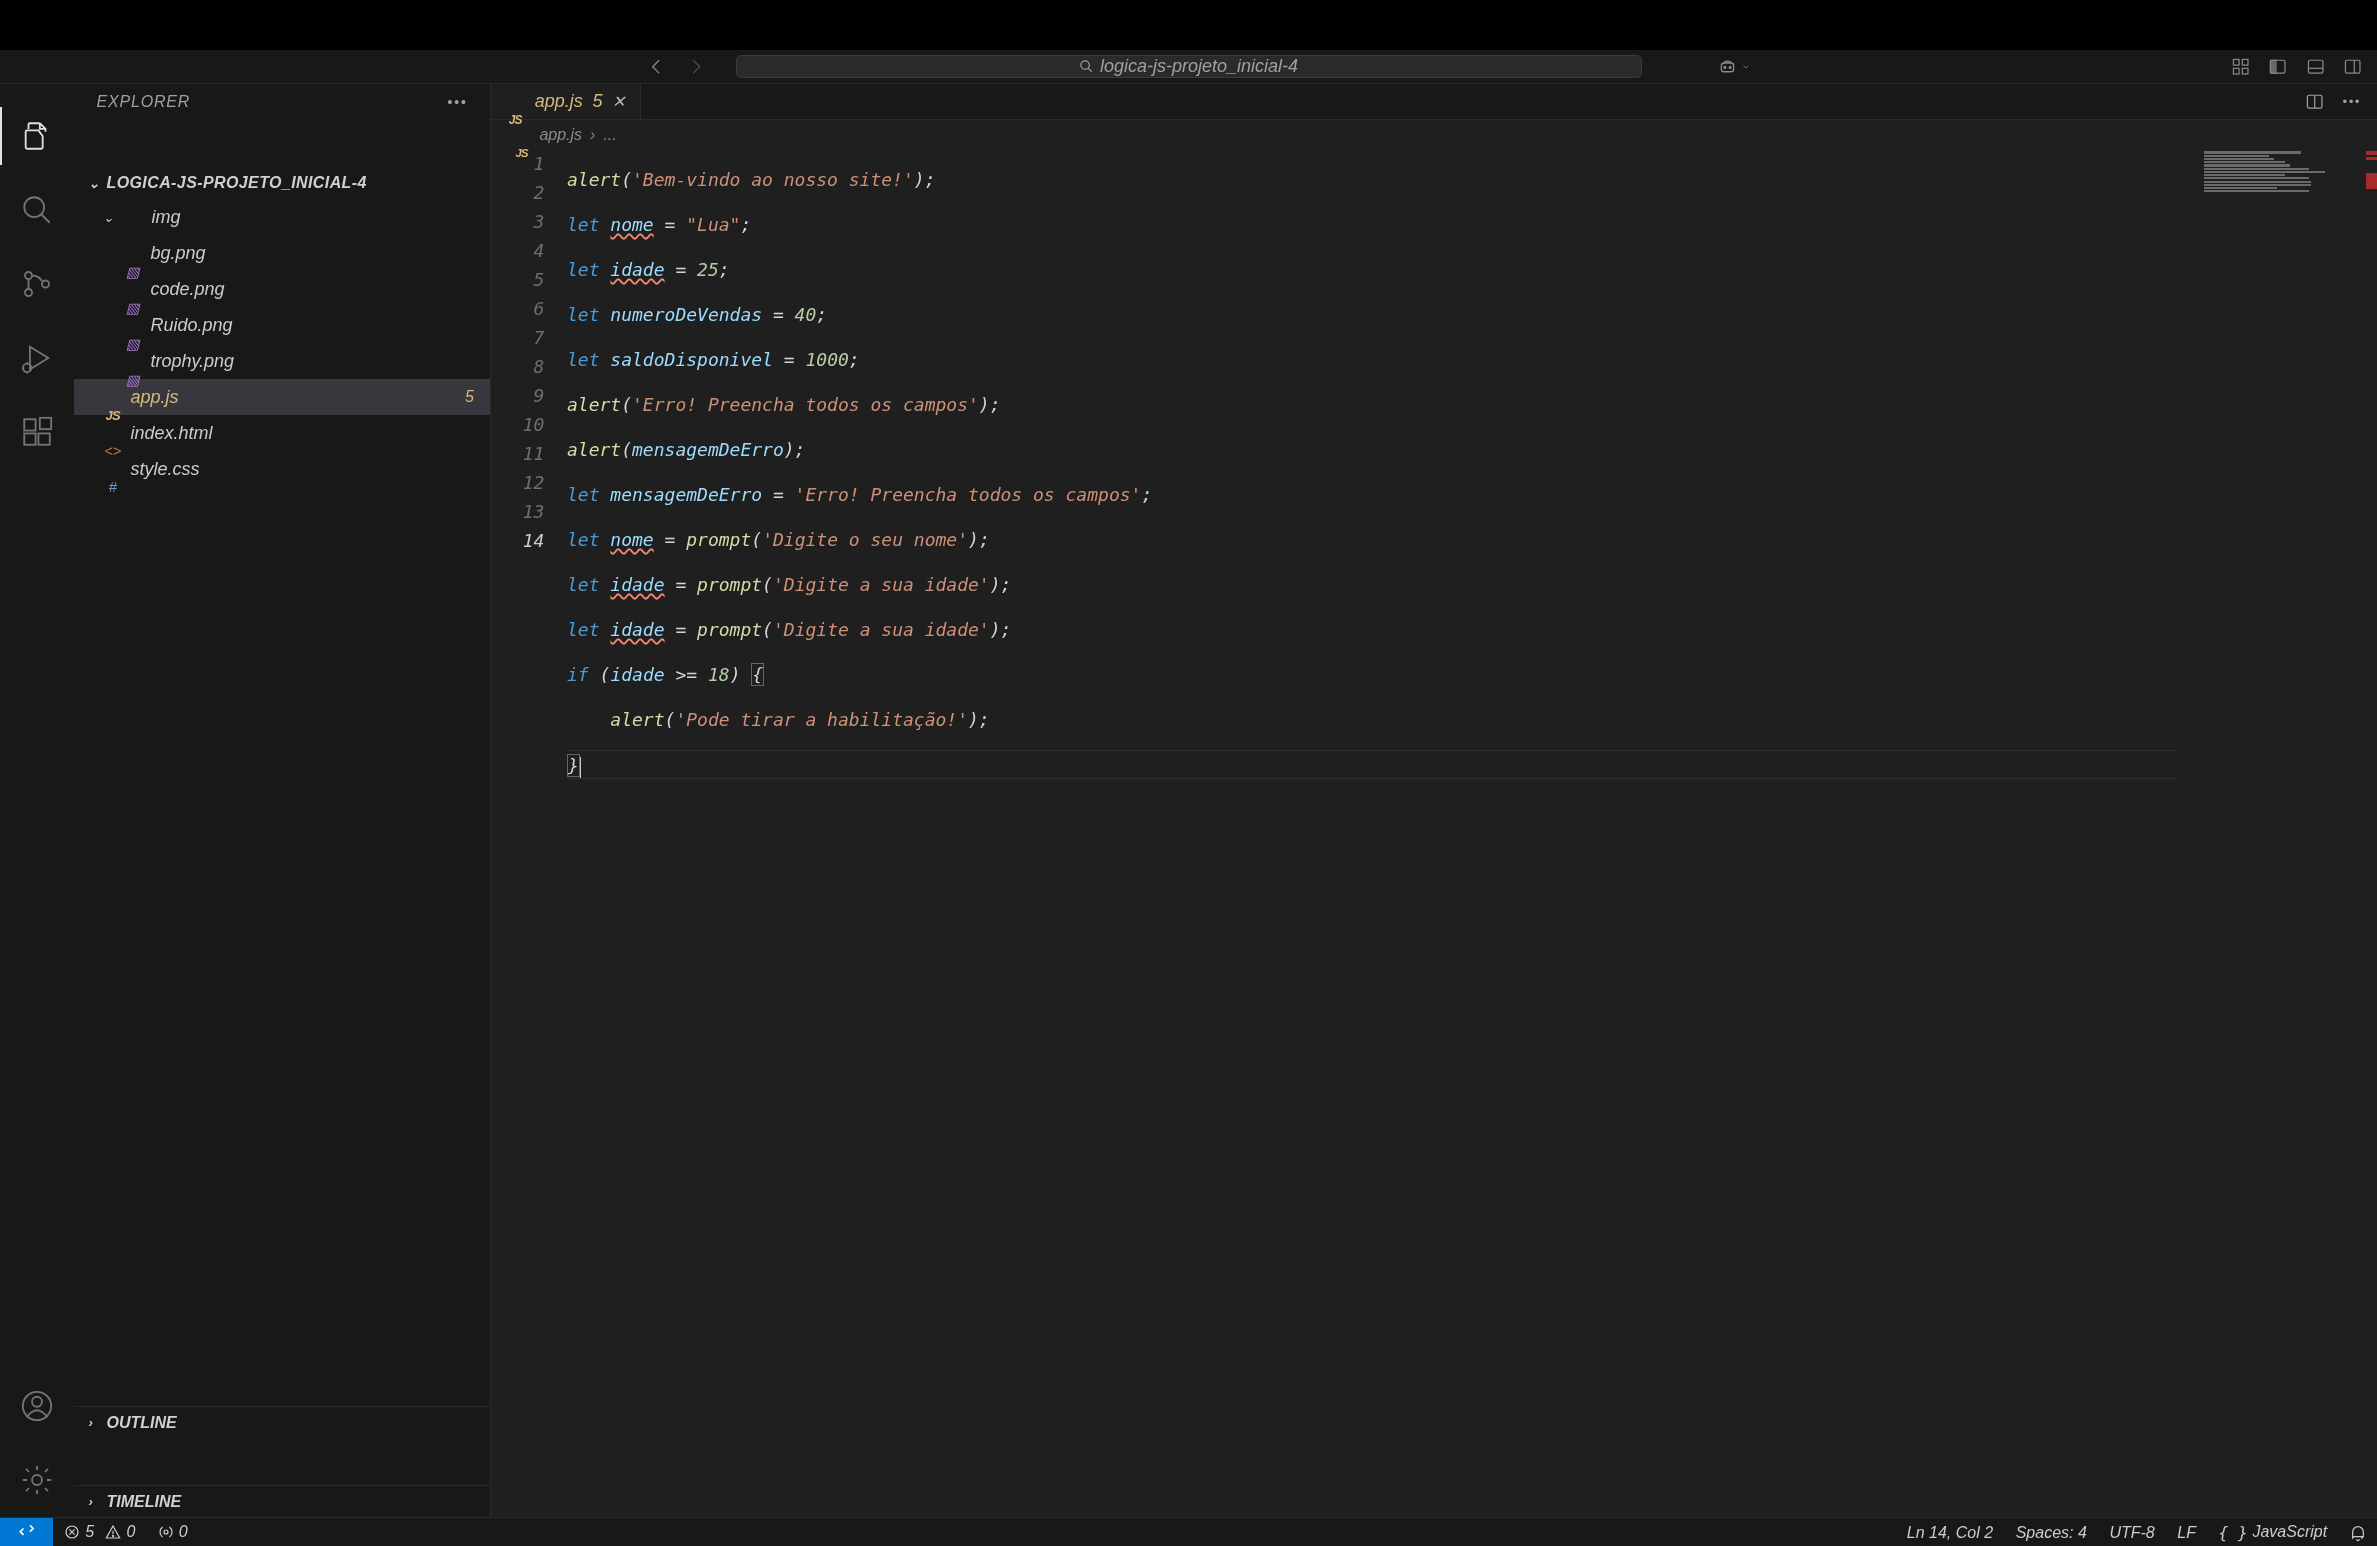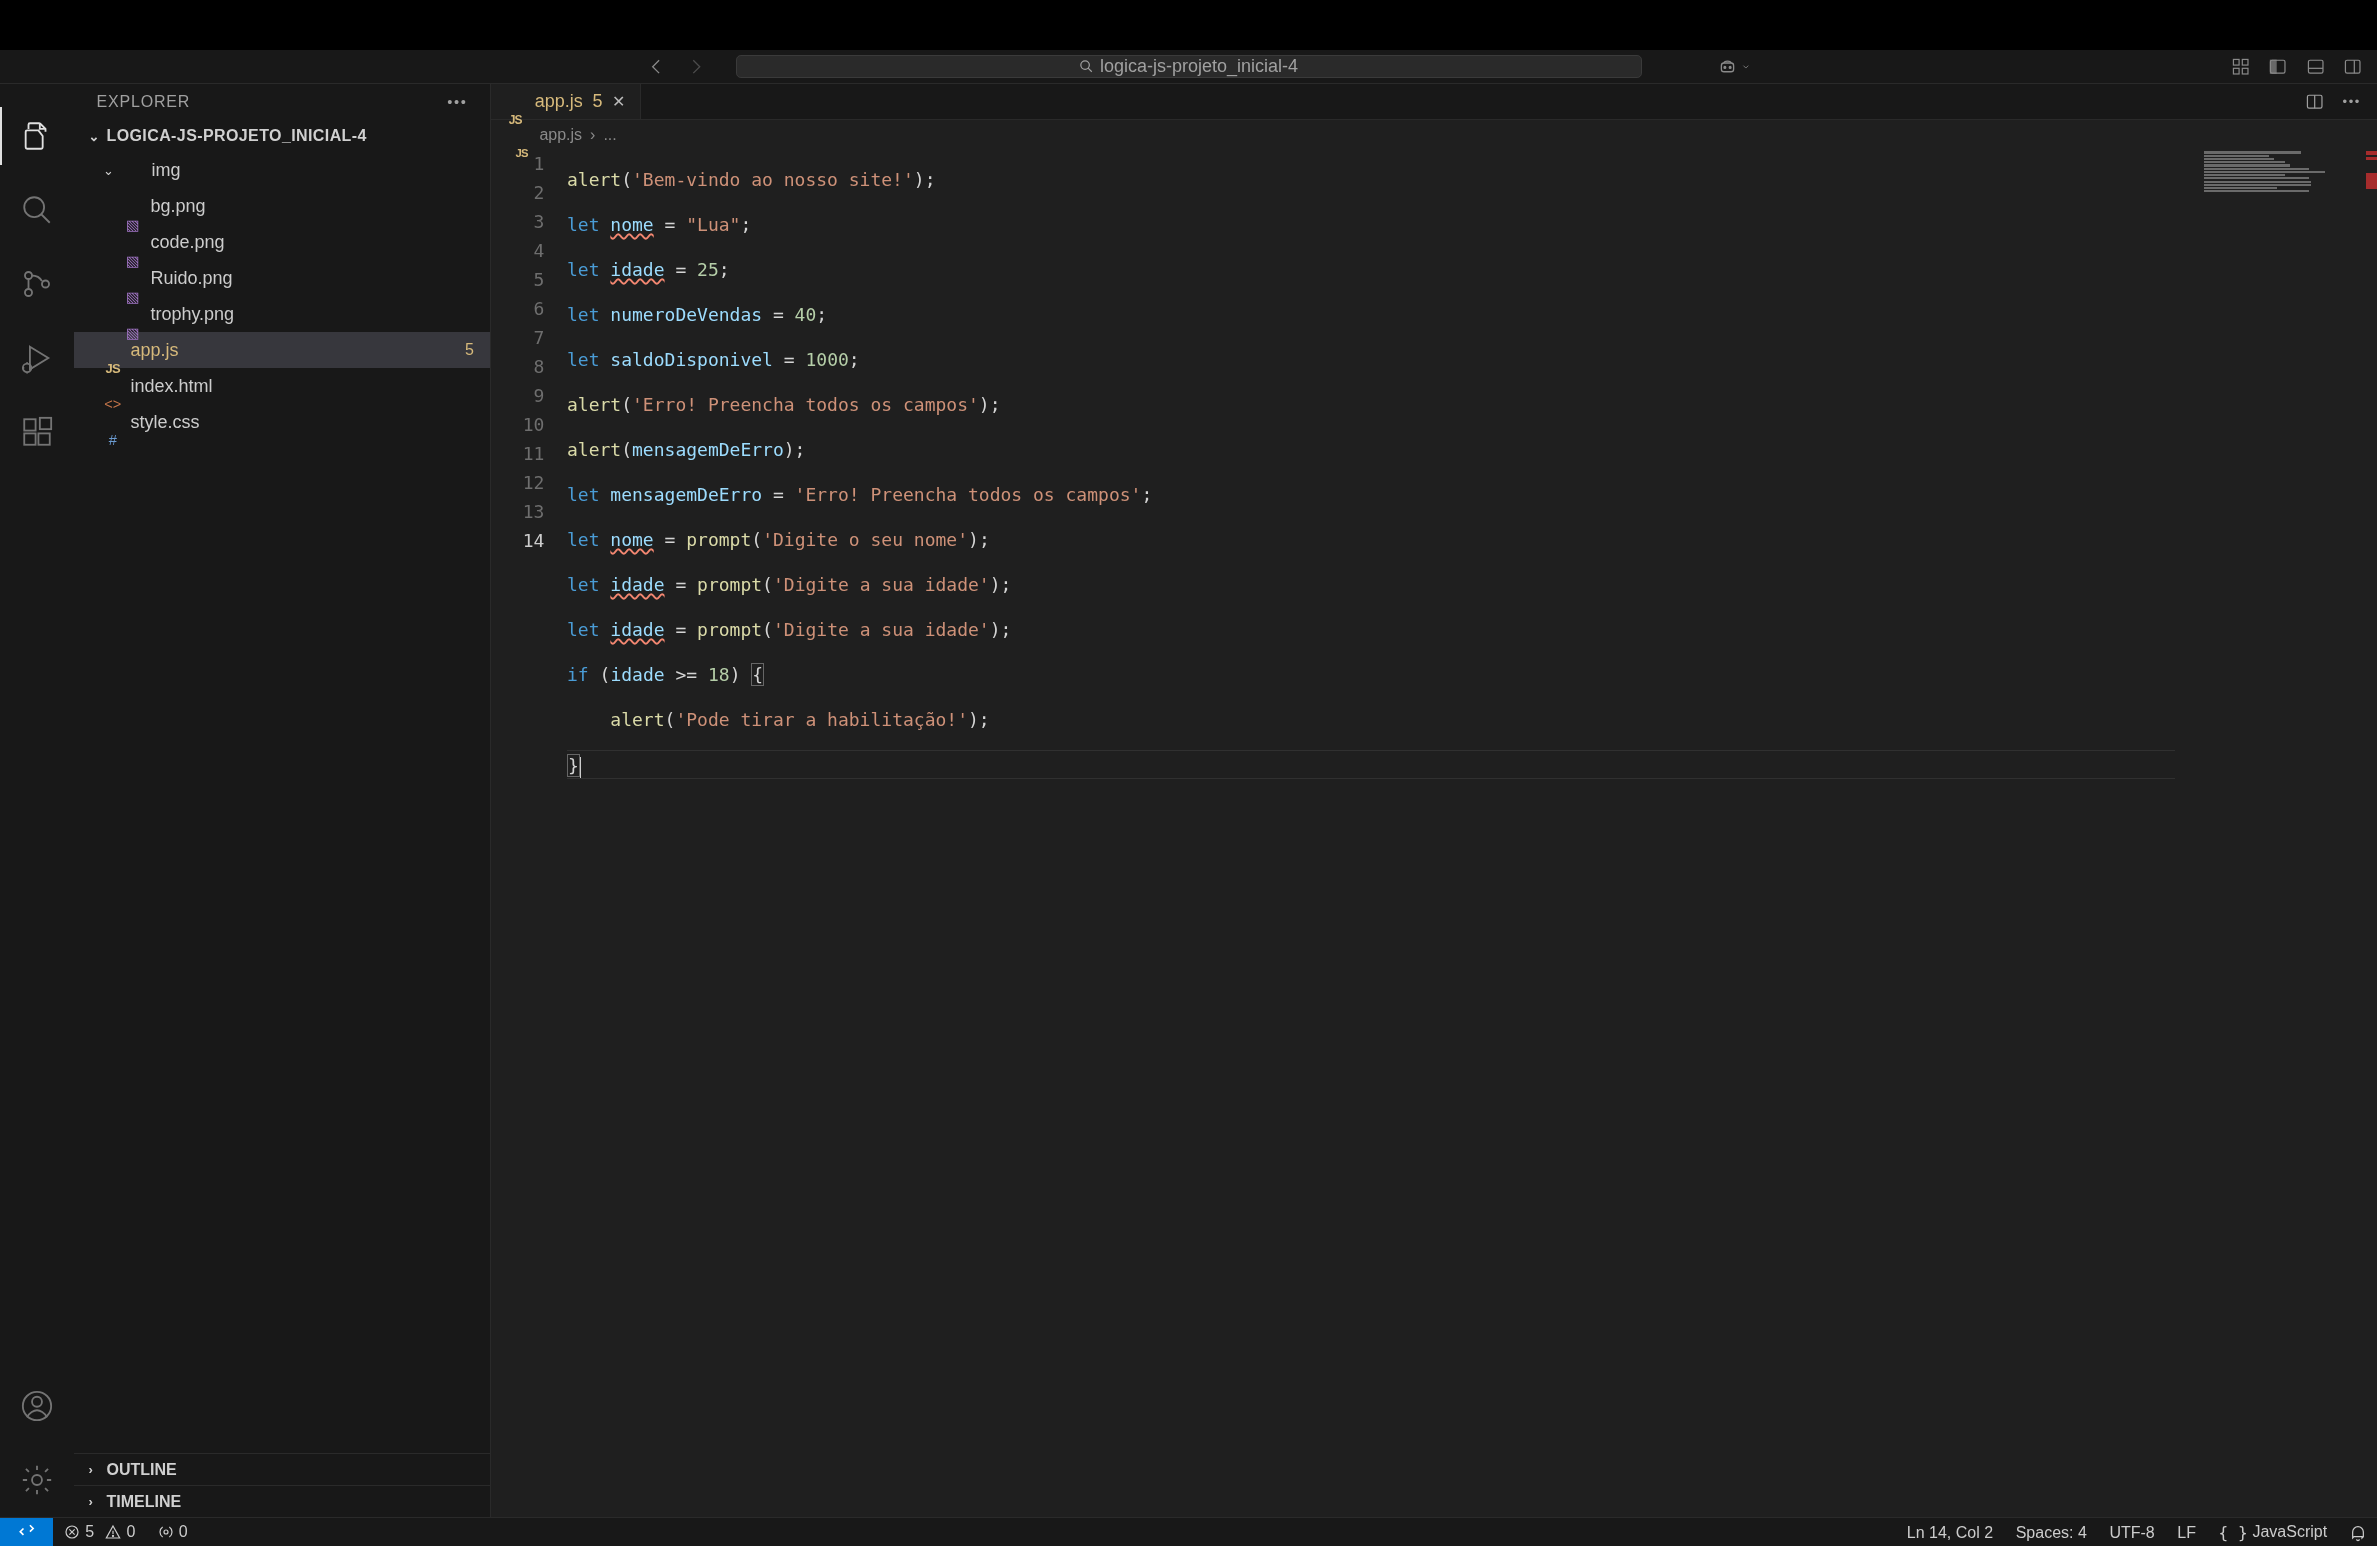--- a/index.html
+++ b/index.html
@@ -14,20 +14,21 @@
 }
 .window {
   position: absolute;
   top: 50px;
   left: 0;
   right: 0;
   bottom: 0;
   background: #a21caf;
   display: flex;
   flex-direction: column;
+  font-style: italic;
 }
 
 .titlebar {
   height: 34px;
   background: #181818;
   border-bottom: 0.8px solid #2a2a2a;
   display: flex;
   align-items: center;
   padding: 0 13px;
   position: relative;
@@ -108,20 +109,21 @@
   background: #e0e0e0;
 }
 .activitybar .spacer { flex: 1; }
 
 .sidebar {
   width: 417px;
   background: #181818;
   border-right: 0.8px solid #2a2a2a;
   display: flex;
   flex-direction: column;
+  gap: 47px;
 }
 .sidebar-header {
   height: 36px;
   display: flex;
   align-items: center;
   padding: 0 22.6px;
   font-size: 16px;
   color: #a0a0a0;
   letter-spacing: 0.8px;
   justify-content: space-between;

